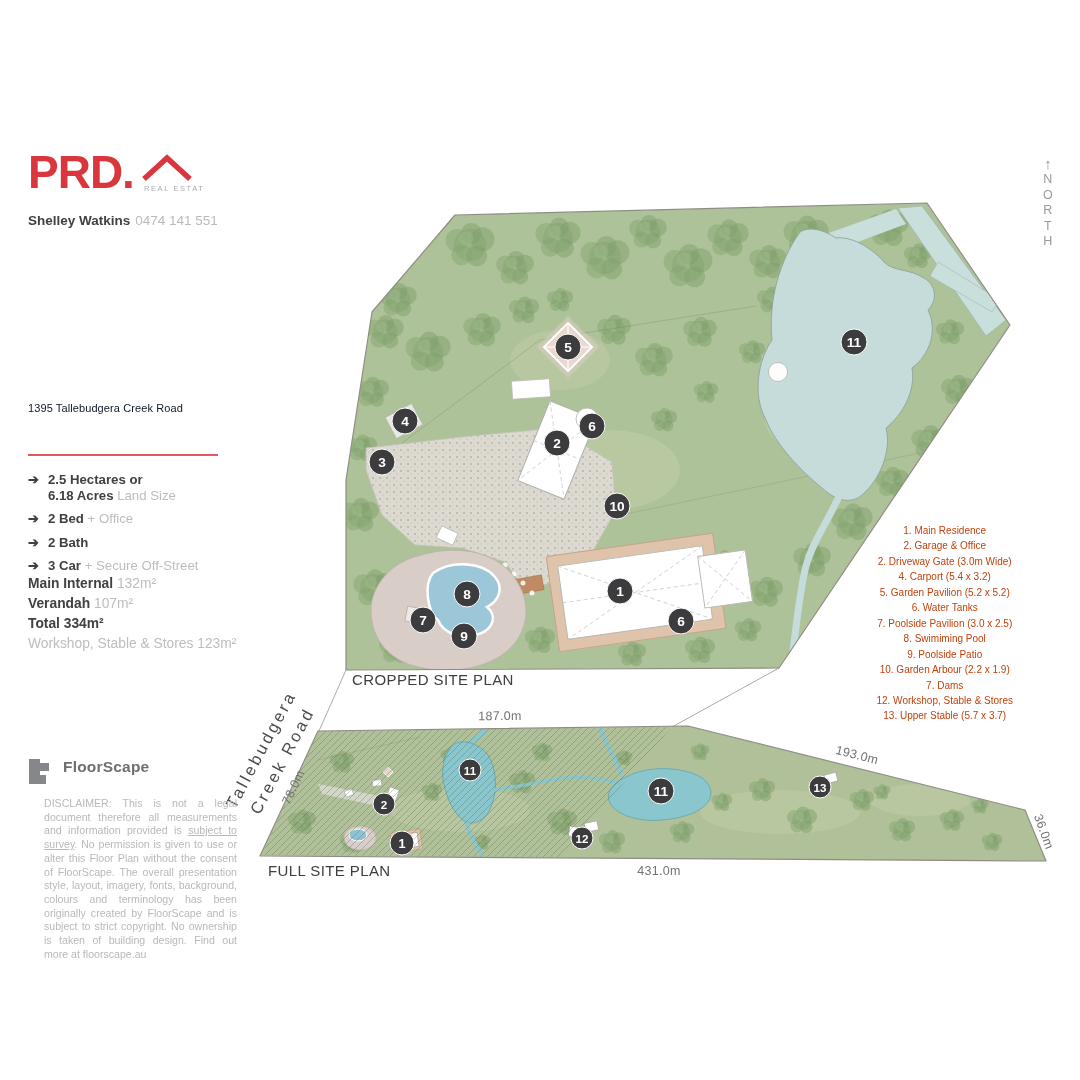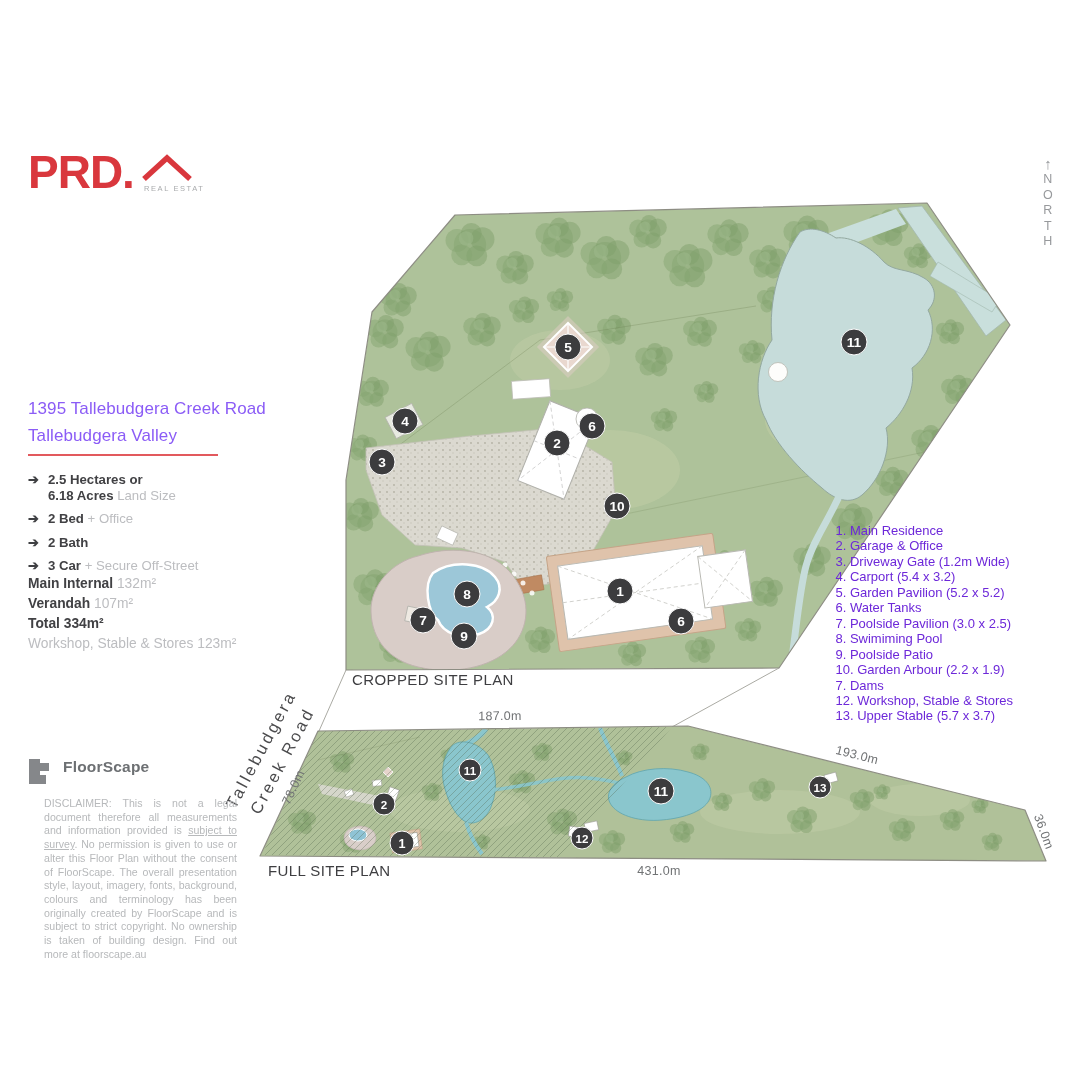--- a/index.html
+++ b/index.html
@@ -16,37 +16,37 @@
   #agents{left:28px;top:208px;font-size:13.5px;line-height:25px}
   #agents .name{font-weight:700;color:#414144}
   #agents .phone{color:#b9babc;margin-left:5px}
 
   
   #north{left:1036px;top:156px;width:24px;text-align:center;color:#97999c}
   #north .arrow{font-size:15px;line-height:15px;display:block}
   #north .letters{font-size:12.5px;line-height:15.5px;white-space:pre-line;letter-spacing:.5px;margin-top:1px}
 
   
-  #address{left:28px;top:395px;font-size:17px;line-height:27px;color:#8b5cf6;font-weight:500;letter-spacing:.1px}
+  #address{left:28px;top:395px;font-size:11px;line-height:27px;color:#0f172a;font-weight:500;letter-spacing:.1px}
   #redline{left:28px;top:454px;width:190px;height:2px;background:#e2595d}
   #features{left:28px;top:472px;font-size:13.2px}
   .feature-row{display:flex;margin-bottom:8px;line-height:15.5px}
   .feature-row .arrow{width:20px;font-weight:700;color:#3f4043;flex:none;font-size:13px}
   .b{font-weight:700;color:#414144}
   .g{color:#bcbdc0;font-weight:400}
   #areas{left:28px;top:577px;font-size:13.8px}
   .area-row{margin-bottom:6px;line-height:14px}
   .area-line{white-space:nowrap}
   #floorscape{left:28px;top:758px;display:flex;align-items:flex-start}
   #floorscape .fs-name{font-size:15.5px;color:#6d7073;font-weight:600;margin-left:12px;letter-spacing:.2px}
   #disclaimer{left:44px;top:797px;width:193px;font-size:10.6px;line-height:13.7px;color:#b7b9bb;text-align:justify}
   #disclaimer .u{text-decoration:underline}
 
   
-  #legend{right:67px;top:523px;text-align:left;font-size:13px;line-height:15.45px;color:#6d28d9}
+  #legend{right:67px;top:523px;text-align:center;font-size:10px;line-height:15.45px;color:#c2410c}
 
   
   .plan-label{position:absolute;font-size:15px;font-weight:400;color:#3e3e41;letter-spacing:.4px}
   #lbl-cropped{left:352px;top:671px}
   #lbl-full{left:268px;top:862px}
 
   #plan-svg{position:absolute;left:0;top:0}
 </style>
 </head>
 <body>
@@ -763,34 +763,34 @@
 
 <div class="abs" id="brand">
   <svg width="175" height="52" viewBox="0 0 175 52">
     <text x="0" y="40" font-family="Liberation Sans, sans-serif" font-size="46" font-weight="800" letter-spacing="-1" fill="#d9373d">PRD.</text>
     <path d="M116,31 L139,10 L162,31" stroke="#d9373d" stroke-width="5.5" fill="none"></path>
     <text x="116" y="43" font-family="Liberation Sans, sans-serif" font-size="7.5" letter-spacing="1.6" fill="#a9abad">REAL ESTATE</text>
   </svg>
 </div>
 
 <div class="abs" id="agents">
+  <div><span class="name">Shelley Watkins</span><span class="phone">0474 141 551</span></div>
 </div>
 
 <div class="abs" id="north">
   <span class="arrow">↑</span>
   <div class="letters">N
 O
 R
 T
 H</div>
 </div>
 
 <div class="abs" id="address">
   <div>1395 Tallebudgera Creek Road</div>
-  <div>Tallebudgera Valley</div>
 </div>
 
 <div class="abs" id="redline"></div>
 
 <div class="abs" id="features">
     <div class="feature-row">
       <span class="arrow">➔</span>
       <div>
         <div class="area-line"><span class="b">2.5 Hectares or</span></div>
         <div class="area-line"><span class="b">6.18 Acres</span><span class="g"> Land Size</span></div>
@@ -850,21 +850,21 @@
   <span class="fs-name">FloorScape</span>
 </div>
 
 <div class="abs" id="disclaimer">
   <span>DISCLAIMER: This is not a legal document therefore all measurements and information provided is </span><span class="u">subject to survey</span><span>. No permission is given to use or alter this Floor Plan without the consent of FloorScape. The overall presentation style, layout, imagery, fonts, background, colours and terminology has been originally created by FloorScape and is subject to strict copyright. No ownership is taken of building design. Find out more at floorscape.au</span>
 </div>
 
 <div class="abs" id="legend">
     <div>1. Main Residence</div>
     <div>2. Garage &amp; Office</div>
-    <div>3. Driveway Gate (1.2m Wide)</div>
+    <div>2. Driveway Gate (3.0m Wide)</div>
     <div>4. Carport (5.4 x 3.2)</div>
     <div>5. Garden Pavilion (5.2 x 5.2)</div>
     <div>6. Water Tanks</div>
     <div>7. Poolside Pavilion (3.0 x 2.5)</div>
     <div>8. Swimiming Pool</div>
     <div>9. Poolside Patio</div>
     <div>10. Garden Arbour (2.2 x 1.9)</div>
     <div>7. Dams</div>
     <div>12. Workshop, Stable &amp; Stores</div>
     <div>13. Upper Stable (5.7 x 3.7)</div>

